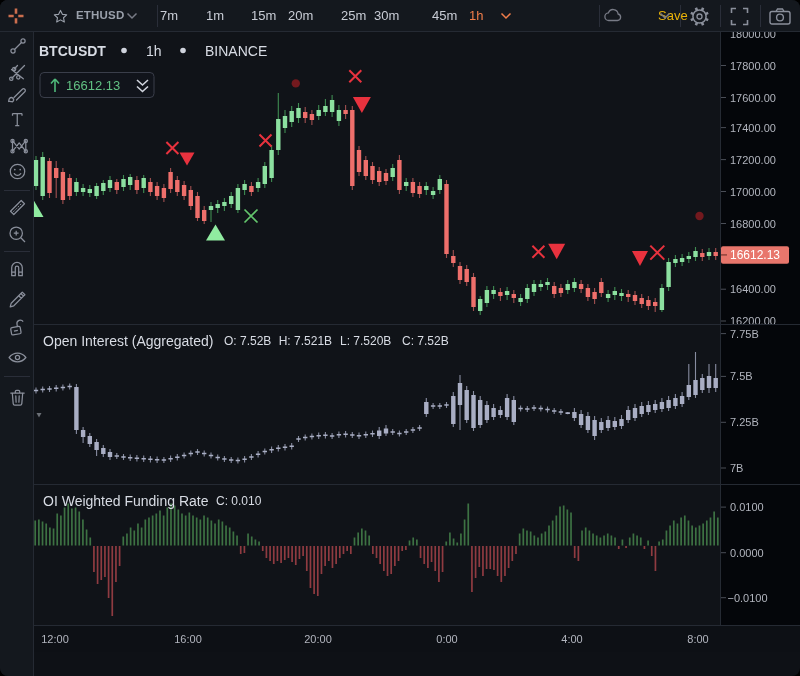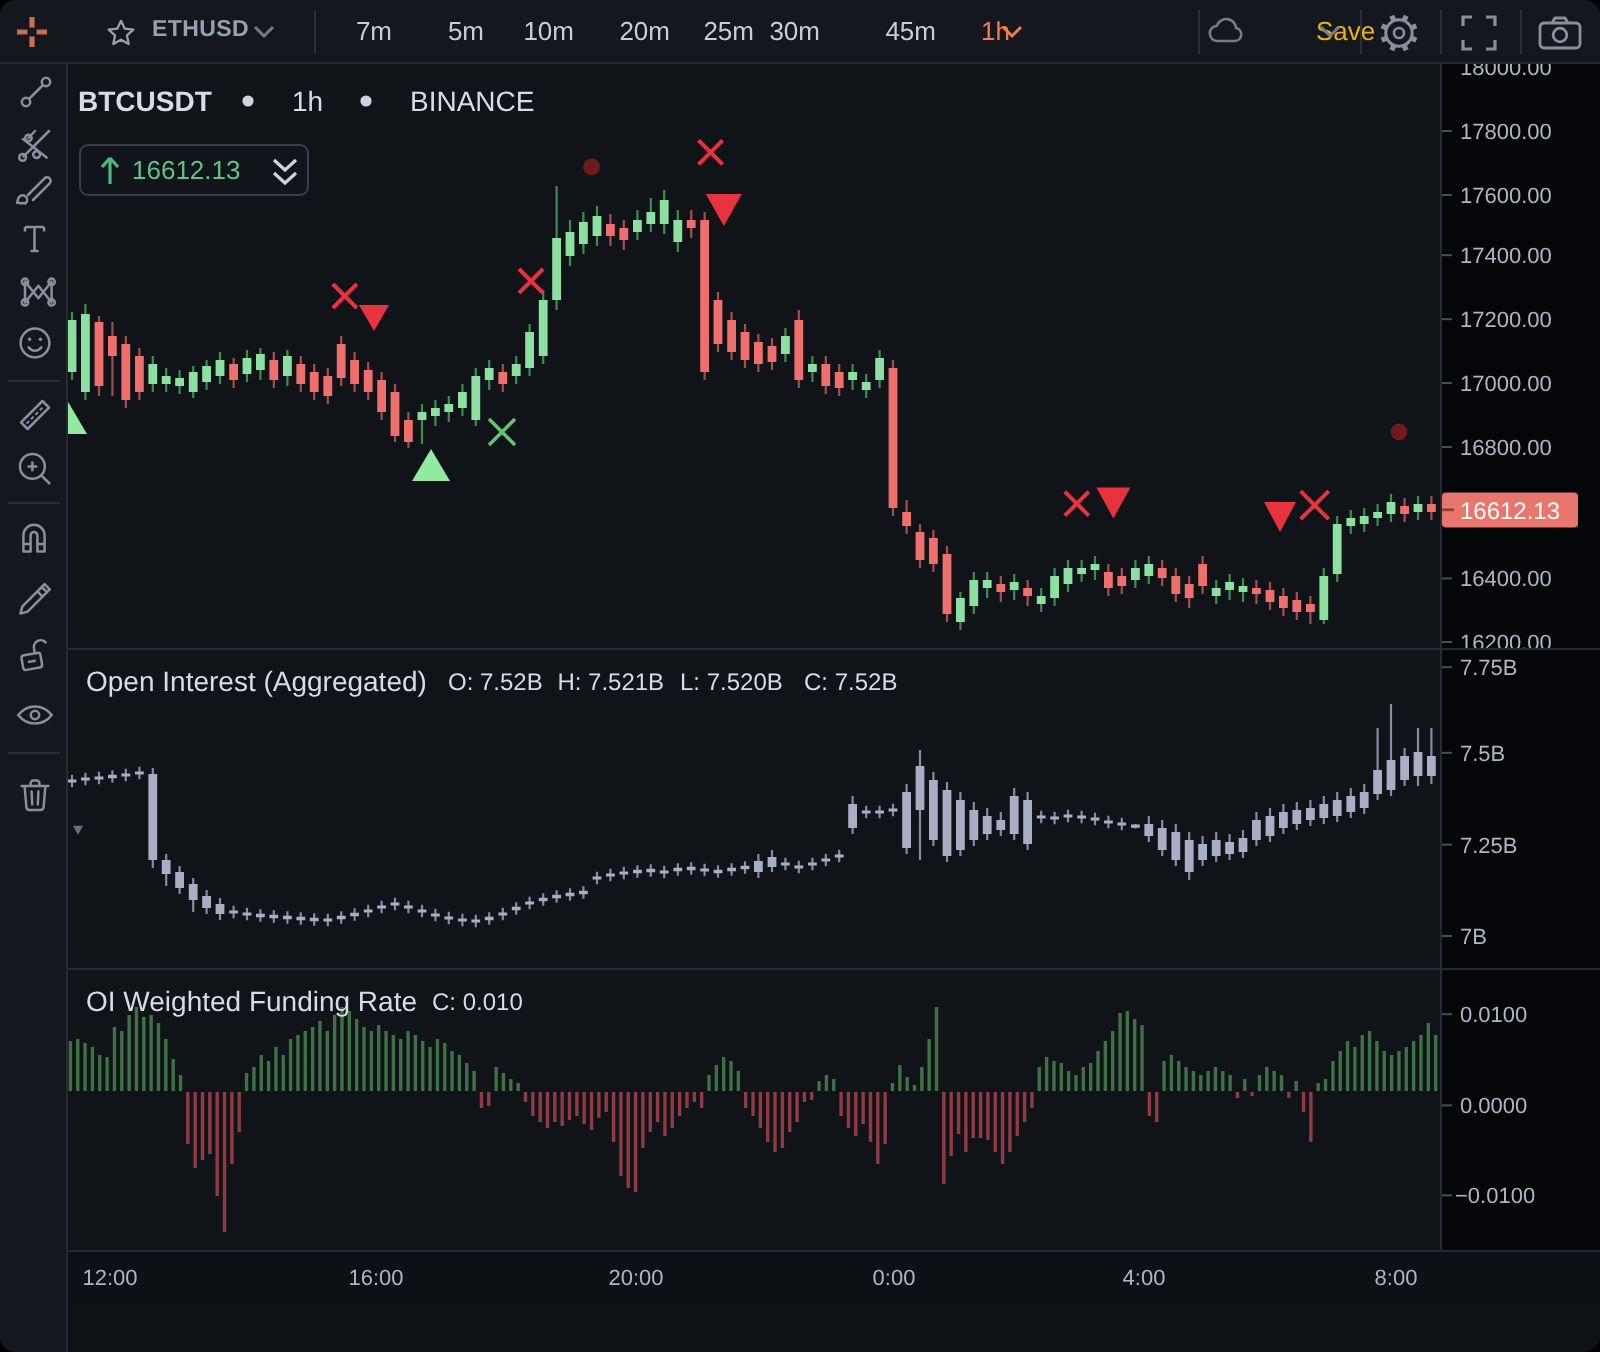--- a/index.html
+++ b/index.html
@@ -8,21 +8,21 @@
   border-radius:8px; overflow:hidden; background:#0e1116; }
 #topbar { position:absolute; left:0; top:0; width:800px; height:32px;
   background:#14181e; border-bottom:1px solid #252a33; z-index:5; }
 #leftbar { position:absolute; left:0; top:0; width:34px; height:676px;
   background:#14181e; border-right:1px solid #252a33; z-index:4; }
 #statusbar { position:absolute; left:34px; top:652px; width:766px; height:24px;
   background:#12161d; border-top:1px solid #252a33; z-index:5; }
 .abs { position:absolute; }
 .vsep { position:absolute; top:5px; height:22px; width:1px; background:#2a2e39; }
 .tf { position:absolute; top:0; height:31px; line-height:31px; font-size:13px;
-  color:#c9cdd6; text-align:right; width:36px; margin-left:-18px; }
+  color:#c9cdd6; text-align:left; width:36px; margin-left:-18px; }
 .hsep { position:absolute; left:4px; width:26px; height:1px; background:#2a2e39; }
 .licon { position:absolute; left:3px; width:28px; height:28px; }
 </style></head>
 <body>
 <div id="app">
 <svg width="800" height="676" viewBox="0 0 800 676" font-family="Liberation Sans, sans-serif">
 <rect x="34" y="31" width="686" height="594" fill="#101318"></rect>
 <rect x="720" y="31" width="80" height="594" fill="#04060a"></rect>
 <rect x="34" y="625" width="766" height="27" fill="#0d1015"></rect>
 <rect x="34" y="324" width="766" height="1" fill="#252a33"></rect>
@@ -131,23 +131,23 @@
   </svg>
   <svg class="abs" style="left:53px;top:9px" width="15" height="15" viewBox="0 0 16 16">
     <path d="M8 1.5l2 4.2 4.6.5-3.4 3.1.9 4.6L8 11.6l-4.1 2.3.9-4.6L1.4 6.2 6 5.7z" stroke="#9aa0ab" stroke-width="1.2" fill="none" stroke-linejoin="round"></path>
   </svg>
   <div class="abs" style="left:76px;top:0;height:31px;line-height:31px;font-size:11.5px;font-weight:600;letter-spacing:.2px;color:#9aa0ab">ETHUSD</div>
   <svg class="abs" style="left:126px;top:12px" width="12" height="8" viewBox="0 0 12 8">
     <path d="M1.5 1.5L6 6l4.5-4.5" stroke="#787b86" stroke-width="1.5" fill="none"></path>
   </svg>
   <div class="vsep" style="left:157px"></div>
   <div class="tf" style="left:178px">7m</div>
-  <div class="tf" style="left:224px">5m</div>
-  <div class="tf" style="left:269px">10m</div>
-  <div class="tf" style="left:317px">20m</div>
+  <div class="tf" style="left:224px">1m</div>
+  <div class="tf" style="left:269px">15m</div>
+  <div class="tf" style="left:306px">20m</div>
   <div class="tf" style="left:359px">25m</div>
   <div class="tf" style="left:392px">30m</div>
   <div class="tf" style="left:450px">45m</div>
   <div class="tf" style="left:487px;color:#f07d4a">1h</div>
   <svg class="abs" style="left:500px;top:12px" width="12" height="8" viewBox="0 0 12 8">
     <path d="M1.5 1.5L6 6l4.5-4.5" stroke="#f07d4a" stroke-width="1.5" fill="none"></path>
   </svg>
   <div class="vsep" style="left:599px"></div>
   <svg class="abs" style="left:604px;top:8px" width="18" height="15" viewBox="0 0 18 15">
     <path d="M5 12.5a3.8 3.8 0 01-.6-7.6 5 5 0 019.7 1.1 3.3 3.3 0 01-.6 6.5z" stroke="#787b86" stroke-width="1.3" fill="none"></path>

